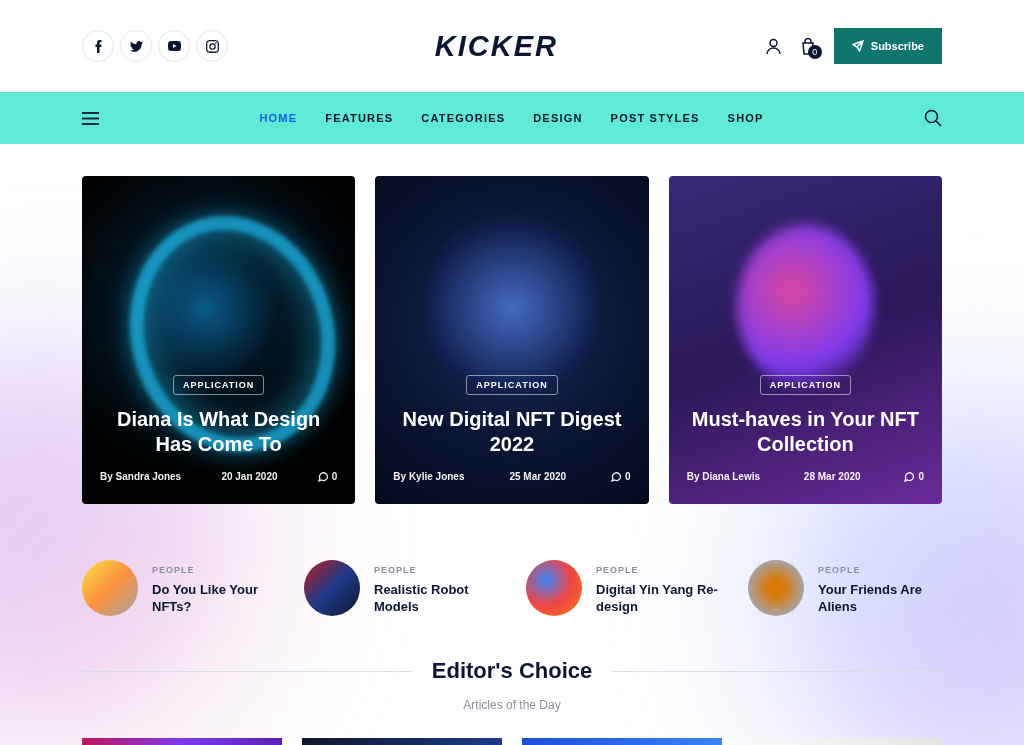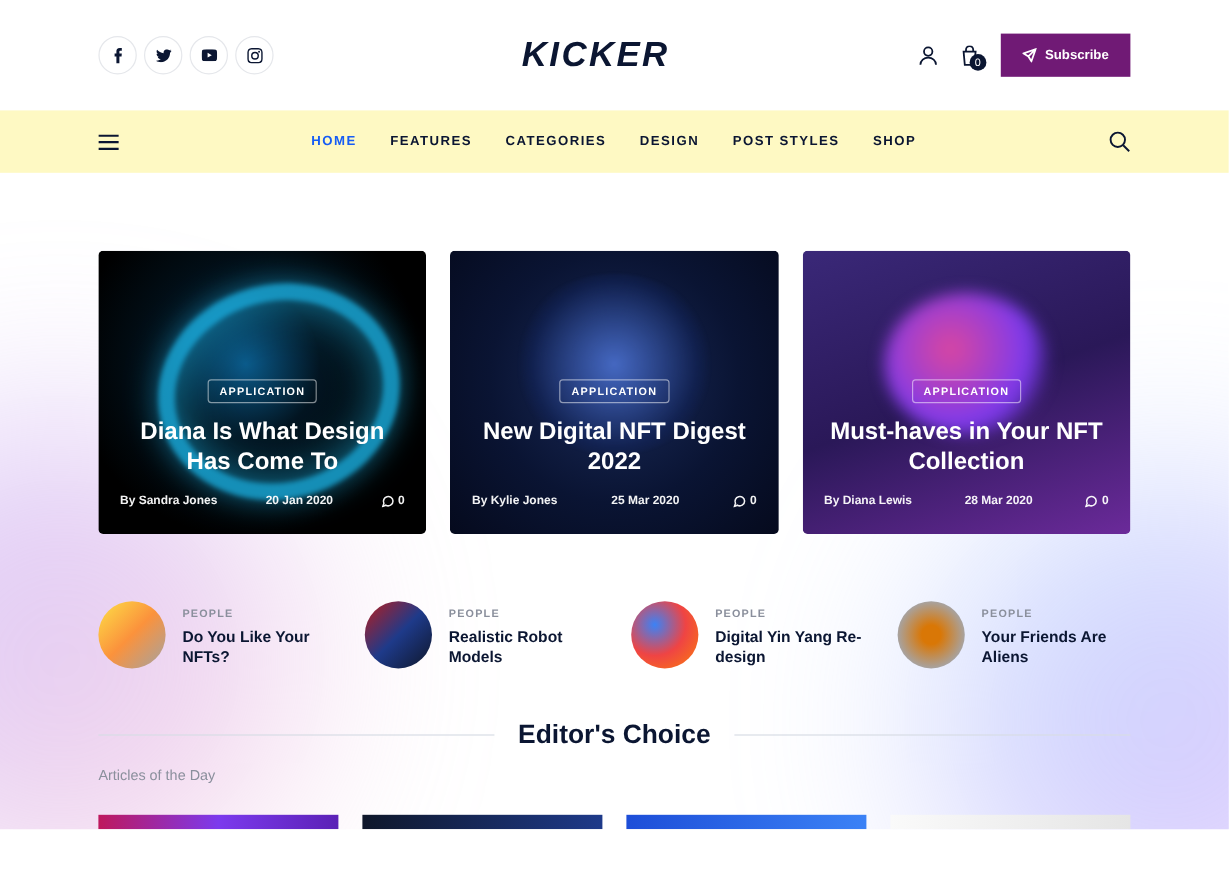--- a/index.html
+++ b/index.html
@@ -8,31 +8,31 @@
 .blur1 { background: linear-gradient(135deg, #a78bfa, #fbb6ce); left: -150px; top: 350px; }
 .blur2 { background: linear-gradient(135deg, #93c5fd, #c084fc); right: -150px; top: 400px; }
 
 .topbar { display: flex; align-items: center; justify-content: space-between; padding: 28px 82px; position: relative; z-index: 2; }
 .socials { display: flex; gap: 6px; }
 .social { width: 32px; height: 32px; border: 1px solid #e5e7eb; border-radius: 50%; display: flex; align-items: center; justify-content: center; color: #0b1632; cursor: pointer; }
 .logo { font-size: 29px; font-weight: 900; letter-spacing: 2px; color: #0b1632; font-style: italic; }
 .top-right { display: flex; align-items: center; gap: 18px; }
 .icon-btn { display: flex; align-items: center; justify-content: center; color: #0b1632; cursor: pointer; position: relative; }
 .badge { position: absolute; bottom: -4px; right: -6px; background: #0b1632; color: #fff; font-size: 9px; width: 14px; height: 14px; border-radius: 50%; display: flex; align-items: center; justify-content: center; }
-.subscribe { background: #701a75; color: #fff; font-size: 11px; font-weight: 700; padding: 12px 18px; display: flex; align-items: center; gap: 7px; cursor: pointer; border: none; }
-
-.navbar { background: #fef9c3; padding: 17px 82px; display: flex; align-items: center; justify-content: space-between; position: relative; z-index: 2; }
+.subscribe { background: #0f766e; color: #fff; font-size: 11px; font-weight: 700; padding: 12px 18px; display: flex; align-items: center; gap: 7px; cursor: pointer; border: none; }
+
+.navbar { background: #5eead4; padding: 17px 82px; display: flex; align-items: center; justify-content: space-between; position: relative; z-index: 2; }
 .menu-icon { cursor: pointer; color: #0b1632; }
 .nav-links { display: flex; gap: 28px; }
 .nav-link { font-size: 11px; font-weight: 700; letter-spacing: 1.2px; color: #0b1632; cursor: pointer; }
 .nav-link.active { color: #165df5; }
 .search-icon { cursor: pointer; color: #0b1632; }
 
 .hero { display: flex; gap: 20px; padding: 32px 82px 0; position: relative; z-index: 2; }
-.card { flex: 1; height: 236px; border-radius: 4px; position: relative; overflow: hidden; display: flex; flex-direction: column; justify-content: flex-end; align-items: center; padding: 22px 18px; text-align: center; color: #fff; cursor: pointer; margin-top: 33px; }
+.card { flex: 1; height: 328px; border-radius: 4px; position: relative; overflow: hidden; display: flex; flex-direction: column; justify-content: flex-end; align-items: center; padding: 22px 18px; text-align: center; color: #fff; cursor: pointer; }
 .card-bg { position: absolute; inset: 0; z-index: 0; }
 .card1 .card-bg { background: radial-gradient(circle at 45% 40%, #0a5a8a 0%, #021420 30%, #000 70%); }
 .card1 .card-bg::after { content: ""; position: absolute; left: 18%; top: 12%; width: 64%; height: 64%; border: 14px solid rgba(30,200,255,0.7); border-radius: 50%; filter: blur(2px); transform: rotate(-15deg); box-shadow: 0 0 40px rgba(30,200,255,0.6) inset, 0 0 25px rgba(30,200,255,0.5); }
 .card2 .card-bg { background: radial-gradient(circle at 50% 45%, #1a2b5a 0%, #0a1433 55%, #050a1d 100%); }
 .card2 .card-bg::after { content: ""; position: absolute; left: 18%; top: 8%; width: 64%; height: 64%; background: radial-gradient(circle, rgba(80,120,220,0.8) 0%, rgba(20,40,100,0.4) 60%, transparent 70%); border-radius: 50%; filter: blur(1px); }
 .card3 .card-bg { background: linear-gradient(160deg, #3a2878 0%, #2a1858 50%, #6b2a9a 100%); }
 .card3 .card-bg::after { content: ""; position: absolute; left: 25%; top: 15%; width: 50%; height: 50%; background: radial-gradient(circle at 40% 40%, #d946a0 0%, #7c3aed 60%, transparent 80%); border-radius: 50%; filter: blur(6px); }
 .card-content { position: relative; z-index: 1; }
 .tag { display: inline-block; border: 1px solid rgba(255,255,255,0.5); font-size: 9px; font-weight: 700; letter-spacing: 1px; padding: 4px 9px; border-radius: 3px; margin-bottom: 12px; }
 .card-title { font-size: 20px; font-weight: 800; line-height: 1.25; margin-bottom: 14px; }
@@ -42,21 +42,21 @@
 .people-row { display: flex; gap: 28px; padding: 56px 82px 22px; position: relative; z-index: 2; }
 .people-item { display: flex; gap: 14px; align-items: flex-end; flex: 1; cursor: pointer; }
 .thumb { width: 56px; height: 56px; border-radius: 50%; flex-shrink: 0; }
 .t1 { background: linear-gradient(135deg, #fde047, #fb923c, #a3a3a3); }
 .t2 { background: linear-gradient(135deg, #b91c1c, #1e3a8a, #0f172a); }
 .t3 { background: radial-gradient(circle at 35% 35%, #3b82f6 0%, #ef4444 50%, #f97316 90%); }
 .t4 { background: radial-gradient(circle, #d97706 20%, #a8a29e 70%); }
 .people-cat { font-size: 9px; font-weight: 700; letter-spacing: 1px; color: #8a8f9c; margin-bottom: 6px; }
 .people-title { font-size: 13px; font-weight: 800; color: #0b1632; line-height: 1.35; }
 
-.editor { padding: 20px 82px 0; position: relative; z-index: 2; }
+.editor { text-align: center; padding: 20px 82px 0; position: relative; z-index: 2; }
 .editor-line { display: flex; align-items: center; gap: 20px; }
 .line { flex: 1; height: 1px; background: #d8dce5; }
 .editor-title { font-size: 22px; font-weight: 800; color: #0b1632; }
 .editor-sub { font-size: 12px; color: #8a8f9c; margin-top: 14px; }
 
 .strips { display: flex; gap: 20px; padding: 26px 82px 0; position: relative; z-index: 2; }
 .strip { flex: 1; height: 12px; }
 .s1 { background: linear-gradient(90deg, #be185d, #7c3aed, #5b21b6); }
 .s2 { background: linear-gradient(90deg, #0f172a, #1e3a8a); }
 .s3 { background: linear-gradient(90deg, #1d4ed8, #3b82f6); }

